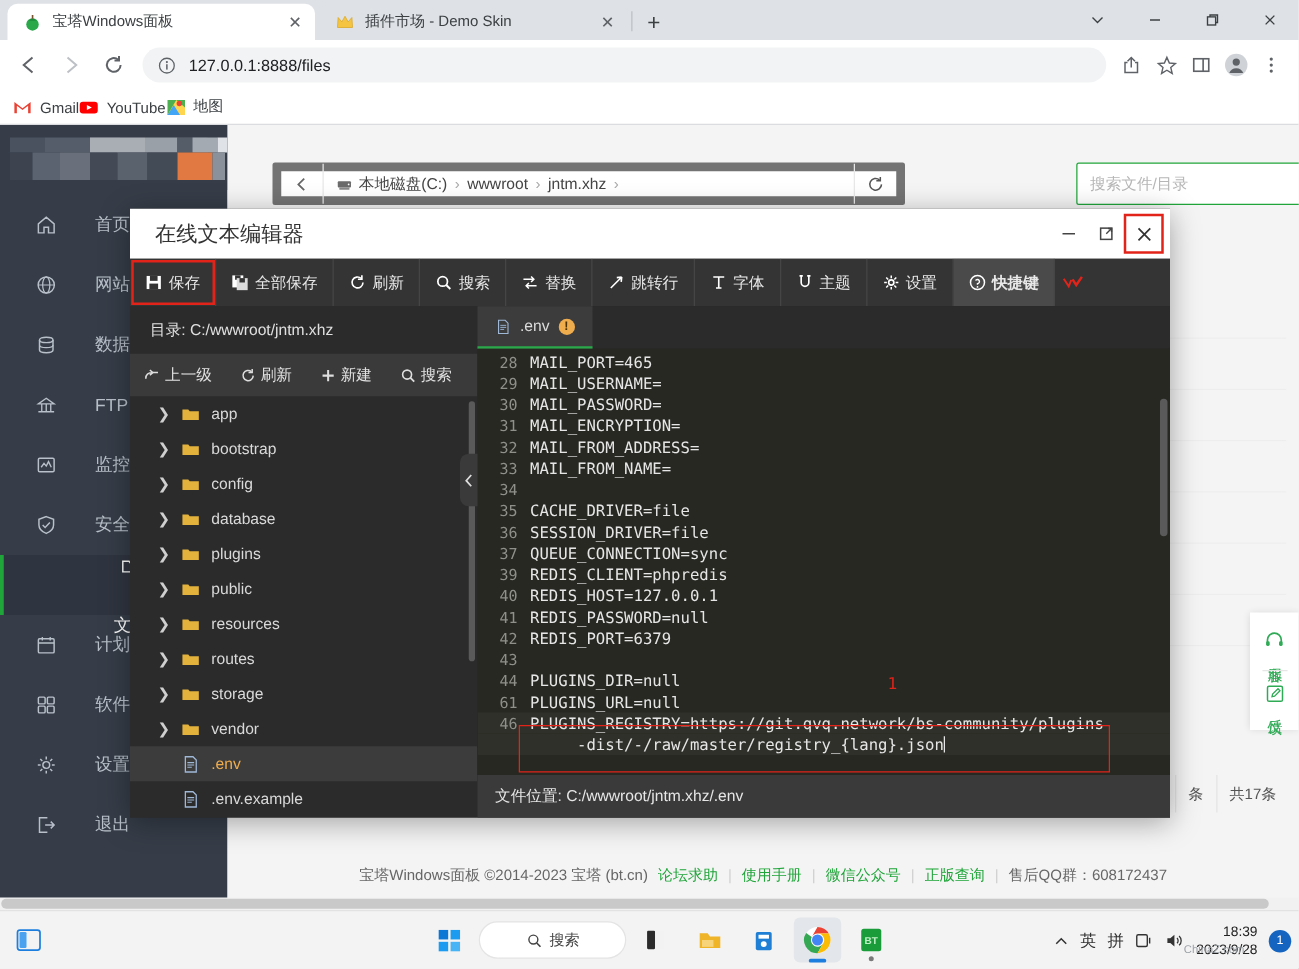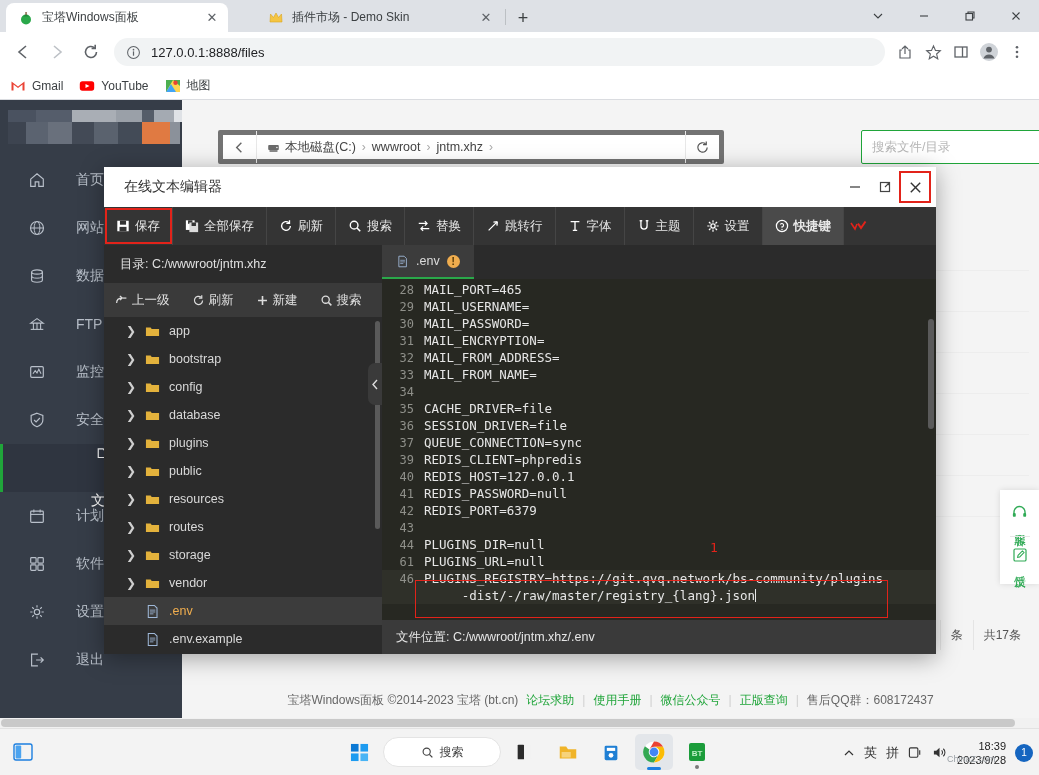--- a/index.html
+++ b/index.html
@@ -13,21 +13,21 @@
   
   .browser-titlebar {
     position: absolute; left: 0; top: 0; width: 1039px; height: 32px;
     background: #dee1e6;
   }
   .tab {
     position: absolute; top: 3px; height: 29px;
     border-radius: 8px 8px 0 0;
     display: flex; align-items: center; padding: 0 8px 0 12px; gap: 8px;
   }
-  .tab.active { background: #fff; left: 6px; width: 222px; }
+  .tab.active { background: #fff; left: 6px; width: 246px; }
   .tab.inactive { background: #dee1e6; left: 256px; width: 246px; }
   .tab-favicon { width: 16px; height: 16px; flex: 0 0 16px; display:block; }
   .tab-title {
     font-size: 12px; color: #3c4043; white-space: nowrap;
     overflow: hidden; text-overflow: ellipsis; flex: 1 1 auto;
   }
   .tab-close {
     width: 16px; height: 16px; flex: 0 0 16px;
     display: flex; align-items: center; justify-content: center;
     font-size: 13px; color: #5f6368; line-height: 1;
@@ -63,21 +63,21 @@
   }
   .omnibox-url { font-size: 13px; color: #202124; }
   .tb-icon {
     width: 28px; height: 28px; display: flex; align-items: center;
     justify-content: center; color: #5f6368; flex: 0 0 28px;
   }
 
   .bookmarks {
     position: absolute; left: 0; top: 72px; width: 1039px; height: 28px;
     background: #fff; display: flex; align-items: center;
-    padding-left: 10px; gap: 16px;
+    padding-left: 10px; gap: 0;
     border-bottom: 1px solid #dadce0;
   }
   .bm { display: flex; align-items: center; gap: 6px; font-size: 12px; color: #3c4043; }
   .bm-ico { width: 16px; height: 16px; display: block; }
 
   
   .page { position: absolute; left: 0; top: 100px; width: 1039px; height: 628px; background: #f2f2f2; }
 
   .bt-sidebar {
     position: absolute; left: 0; top: 0; width: 182px; height: 620px;
@@ -96,21 +96,21 @@
   .bt-item.active::before {
     content: ""; position: absolute; left: 0; top: 0; bottom: 0;
     width: 3px; background: #20a53a;
   }
   .bt-ico { width: 18px; height: 18px; display: block; flex: 0 0 18px; }
 
   .bt-main { position: absolute; left: 182px; top: 0; right: 0; height: 620px; background: #f4f4f4; }
 
   .crumbbar {
     position: absolute; left: 36px; top: 30px; width: 506px; height: 34px;
-    border: 5px solid #737373; background: #fff; display: flex; align-items: center;
+    border: 7px solid #737373; background: #fff; display: flex; align-items: center;
     border-radius: 2px;
   }
   .crumb-back {
     width: 34px; height: 32px; display: flex; align-items: center;
     justify-content: center; color: #666; border-right: 1px solid #e8e8e8;
   }
   .crumb-items { flex: 1 1 auto; display: flex; align-items: center; gap: 6px; padding-left: 10px; }
   .crumb { font-size: 12.5px; color: #444; display: flex; align-items: center; gap: 5px; }
   .crumb-sep { color: #aaa; font-size: 12px; }
   .crumb-refresh {
@@ -169,21 +169,21 @@
 
   
   .dialog {
     position: absolute; left: 104px; top: 167px; width: 832px; height: 487px;
     background: #2b2b2b; box-shadow: 0 4px 22px rgba(0,0,0,.35); z-index: 20;
   }
   .dlg-title {
     height: 40px; background: #fff; display: flex; align-items: center;
     padding-left: 20px; position: relative;
   }
-  .dlg-title-text { font-size: 14px; color: #333; }
+  .dlg-title-text { font-size: 17px; color: #333; }
   .dlg-wctrls { position: absolute; right: 6px; top: 0; height: 40px; display: flex; align-items: center; }
   .dlg-wbtn { width: 30px; height: 30px; display: flex; align-items: center;
     justify-content: center; color: #444; }
   .dlg-wbtn.close-hl { outline: 2px solid #e2231a; outline-offset: -1px; }
 
   .dlg-toolbar {
     height: 38px; background: #343434; display: flex; align-items: stretch;
     overflow: hidden; position: relative;
   }
   .tbtn {

